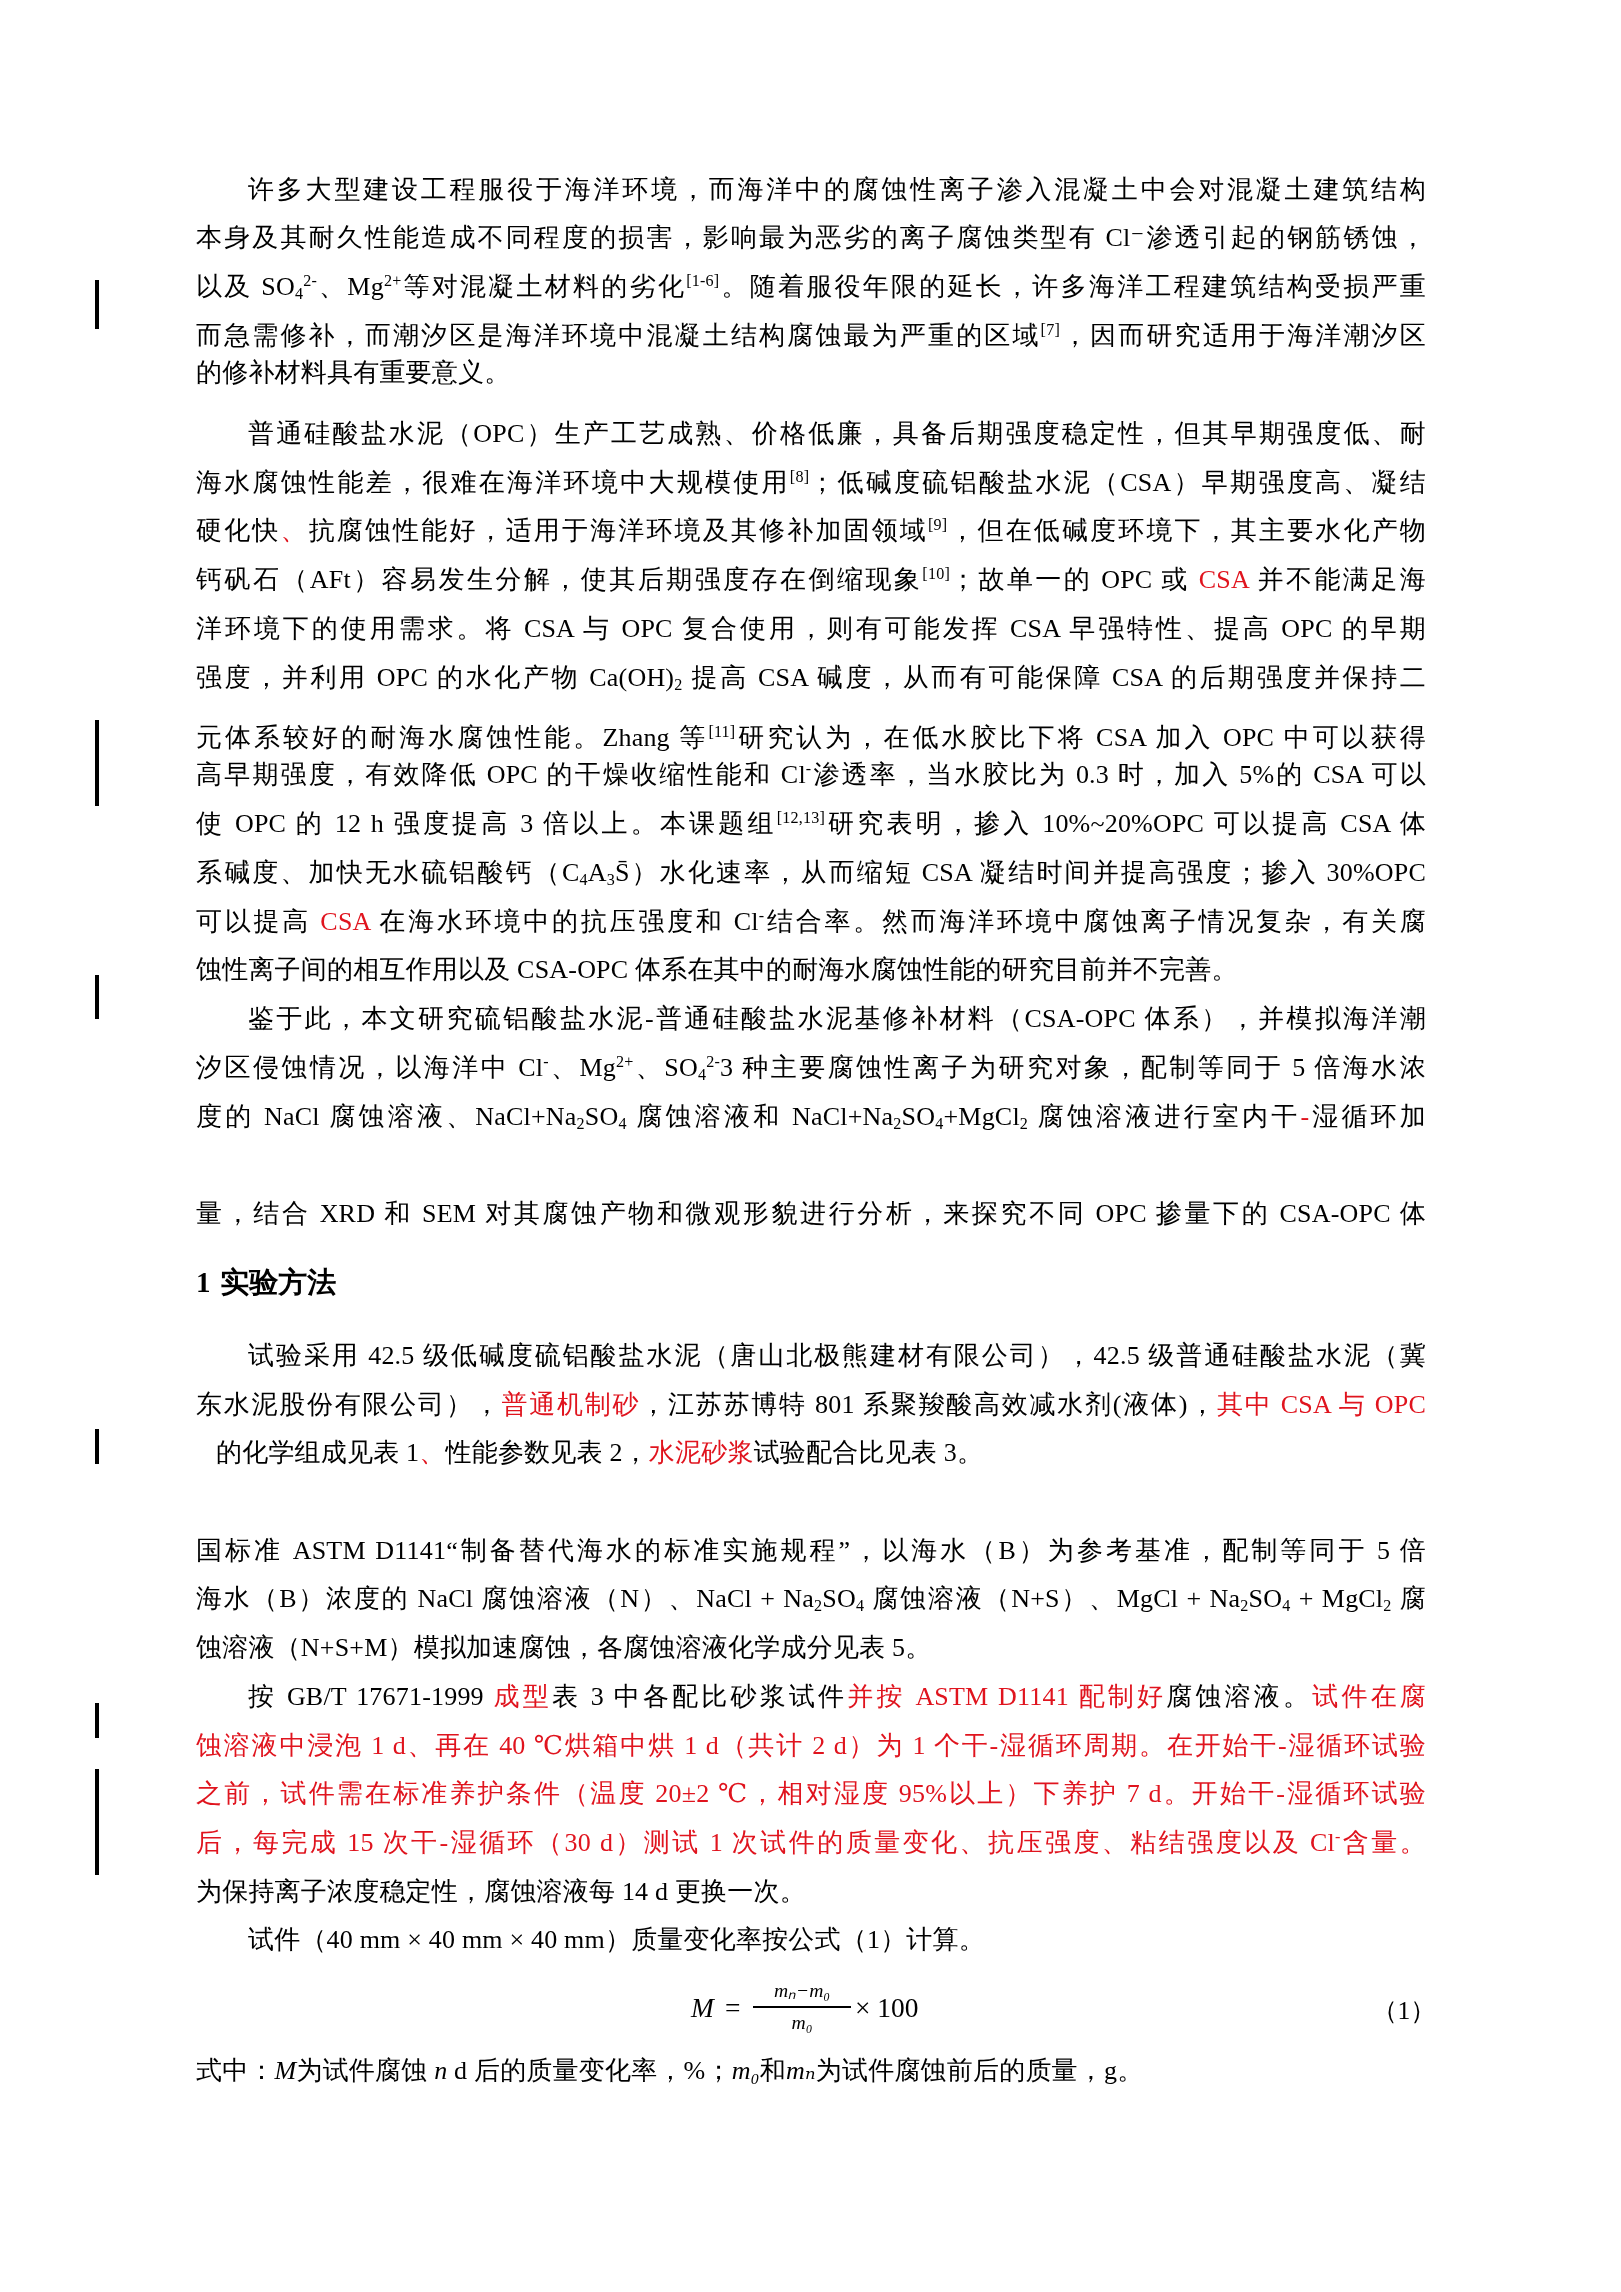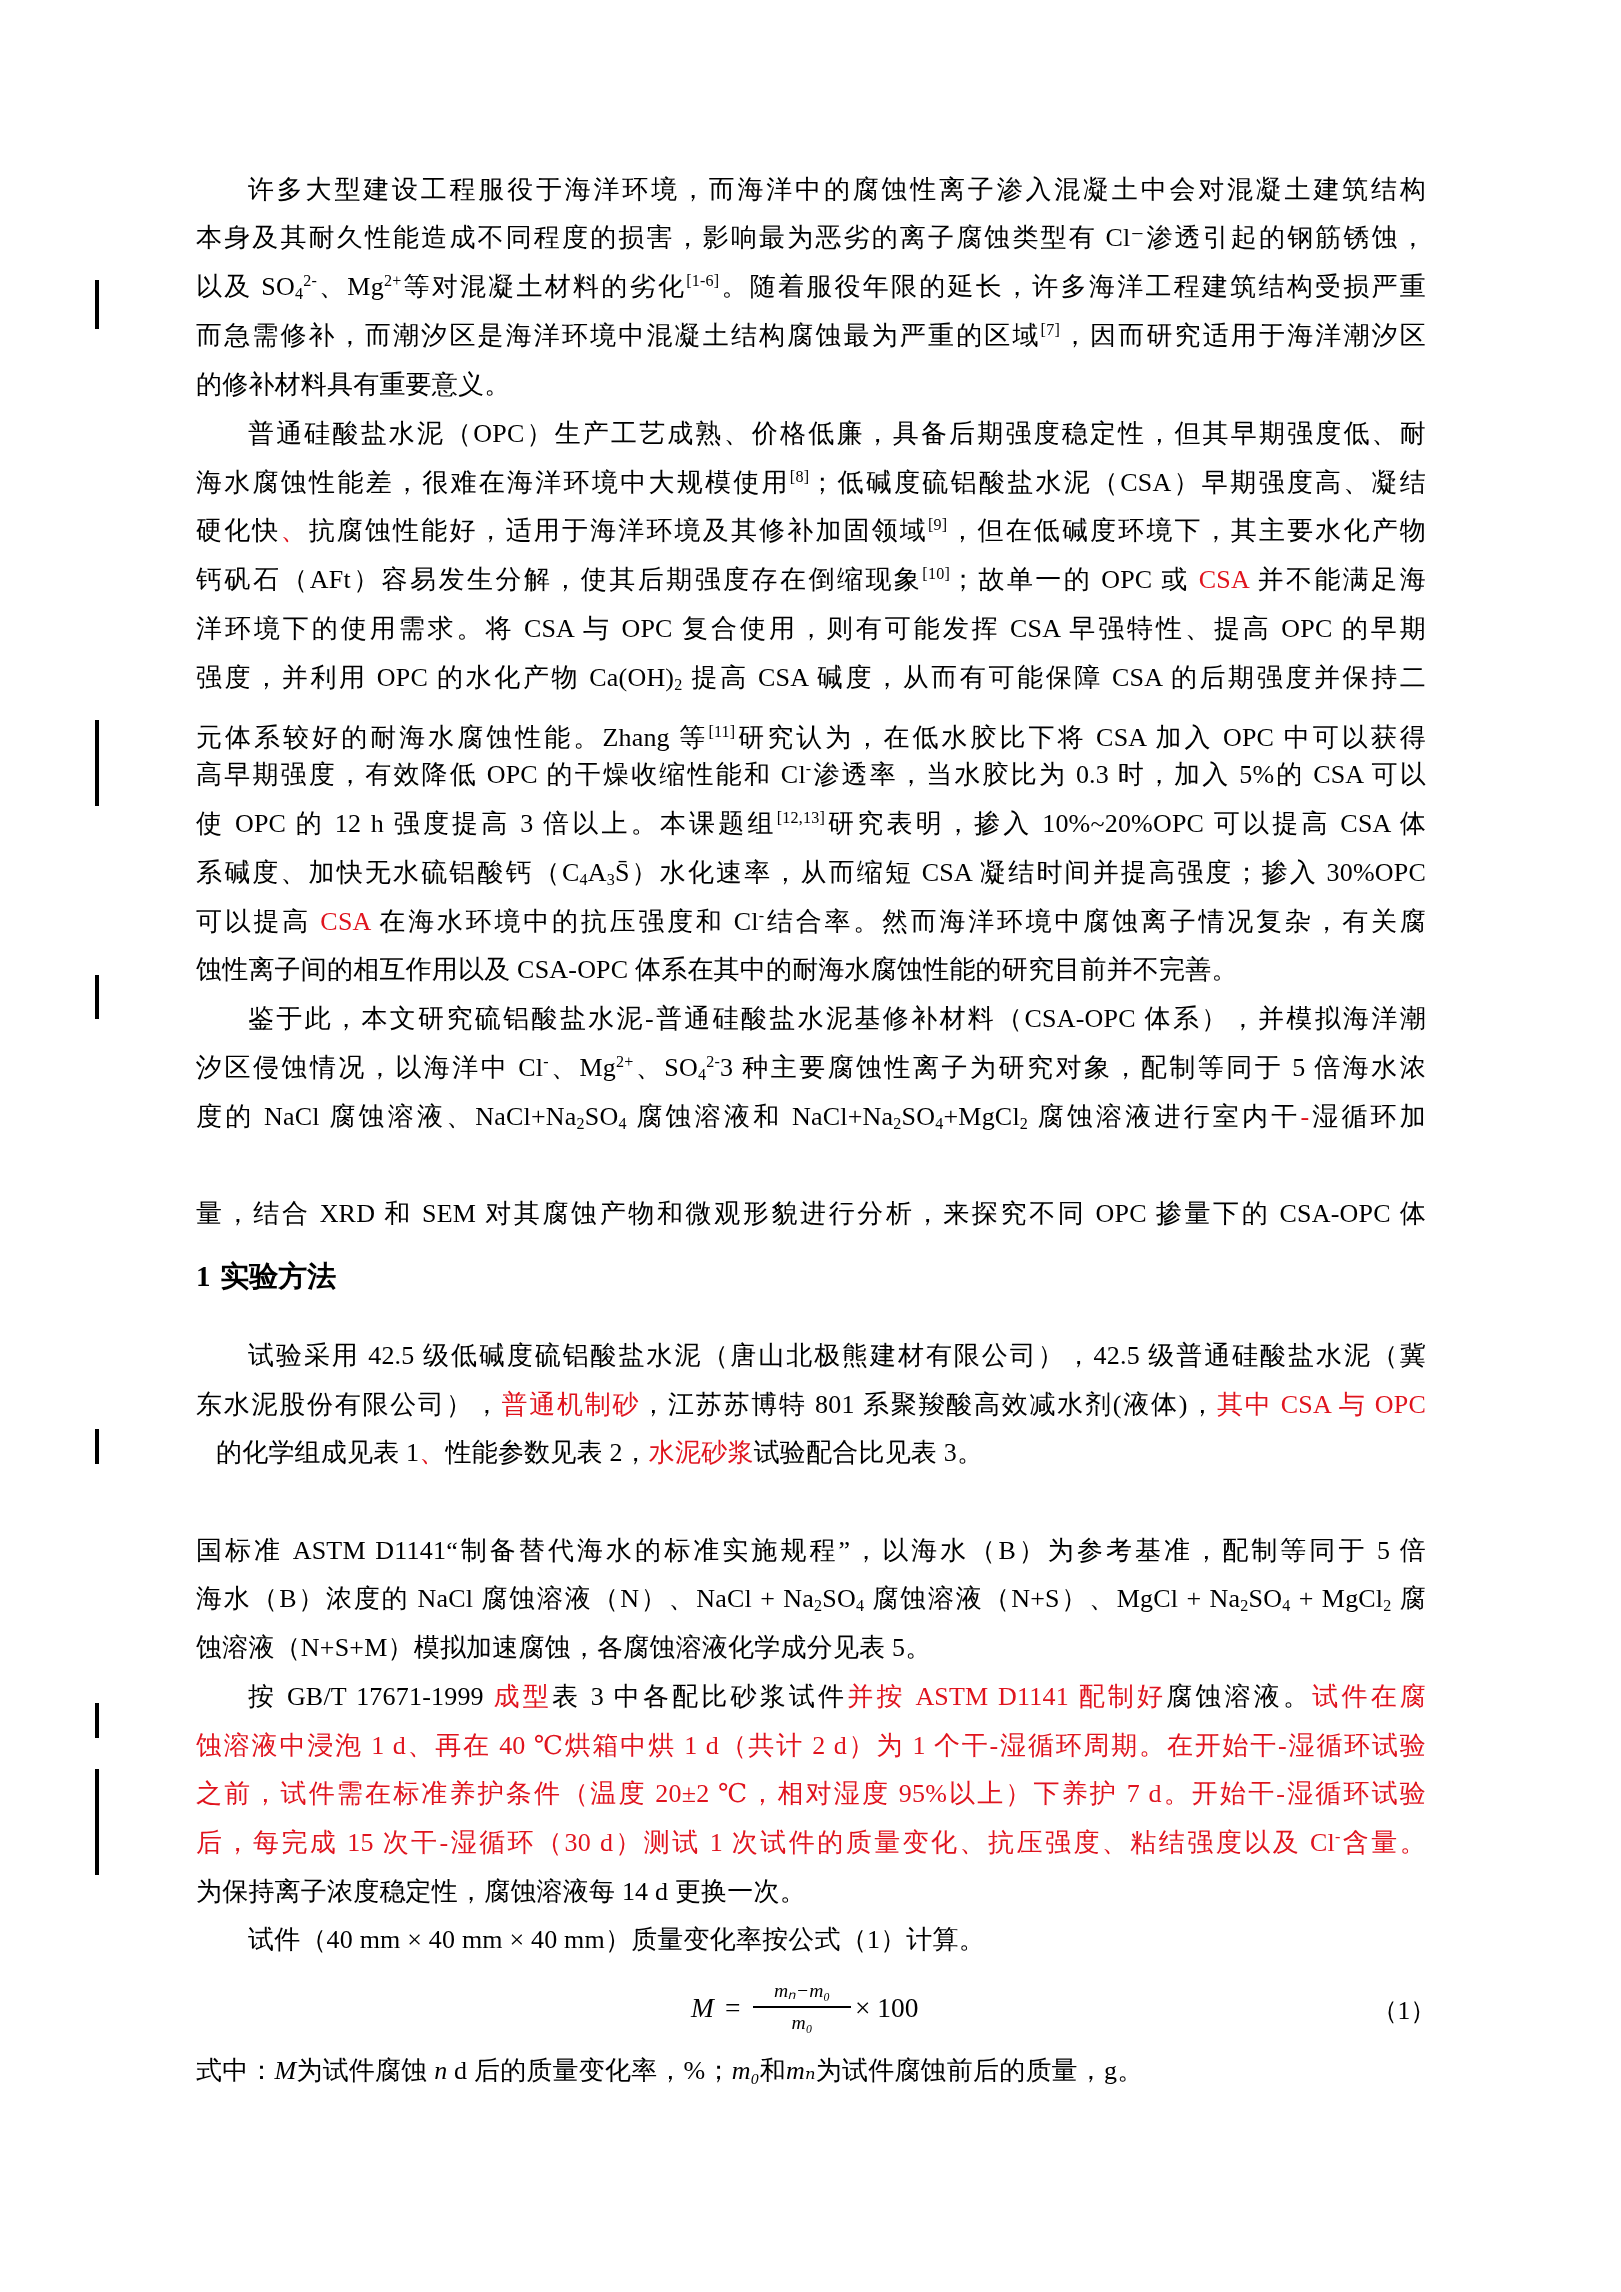--- a/index.html
+++ b/index.html
@@ -7,21 +7,21 @@
          font-family: "Liberation Serif", "DejaVu Serif", serif; color: #000; }
   .page { position: absolute; left: 0; top: 0; width: 1379px; height: 2293px; }
   .line { position: absolute; left: 196px; width: 1230px; font-size: 26px; line-height: 33px;
           white-space: nowrap; letter-spacing: 0.2px; }
   .line.indent { left: 248px; width: 1178px; }
   .justify { text-align: justify; text-align-last: justify; }
   .red { color: #e0141e; }
   sup { font-size: 0.62em; vertical-align: 0.55em; line-height: 0; }
   sub { font-size: 0.62em; vertical-align: -0.25em; line-height: 0; }
   .heading { position: absolute; left: 196px; top: 1254px; font-size: 29px; font-weight: bold;
-             line-height: 44px; font-family: "DejaVu Sans", "Liberation Sans", sans-serif; }
+             line-height: 56px; font-family: "DejaVu Sans", "Liberation Sans", sans-serif; }
   .heading .num { font-family: "Liberation Serif", serif; margin-right: 9.8px; }
   .change-bar { position: absolute; left: 95px; width: 3.9px; background: #000; }
   .formula { position: absolute; top: 1882px; left: 686px; height: 69px; font-size: 27.4px;
              font-family: "Liberation Serif", serif; }
   .formula .lhs { position: absolute; left: 4.9px; top: 14.7px; font-style: italic; }
   .formula .eq { position: absolute; left: 39px; top: 14.7px; }
   .formula .frac { position: absolute; left: 67px; top: 0; width: 98px; text-align: center; }
   .formula .num-part { font-size: 19.6px; font-style: italic; display: block; height: 25.5px; line-height: 25.5px; }
   .formula .bar { display: block; height: 2.9px; background: #000; margin: 2px 0; }
   .formula .den { font-size: 19.6px; font-style: italic; display: block; height: 25.5px; line-height: 25.5px; }
@@ -38,21 +38,21 @@
   <div class="change-bar" style="top:720px;height:86px;"></div>
   <div class="change-bar" style="top:975px;height:44px;"></div>
   <div class="change-bar" style="top:1429px;height:35px;"></div>
   <div class="change-bar" style="top:1703px;height:35px;"></div>
   <div class="change-bar" style="top:1769px;height:106px;"></div>
 
   <div class="line indent justify" style="top:173px;">许多大型建设工程服役于海洋环境，而海洋中的腐蚀性离子渗入混凝土中会对混凝土建筑结构</div>
   <div class="line justify" style="top:221px;">本身及其耐久性能造成不同程度的损害，影响最为恶劣的离子腐蚀类型有 Cl⁻渗透引起的钢筋锈蚀，</div>
   <div class="line justify" style="top:270px;"><span>以及 SO</span><sub>4</sub><sup>2-</sup><span>、Mg</span><sup>2+</sup><span>等对混凝土材料的劣化</span><sup>[1-6]</sup><span>。随着服役年限的延长，许多海洋工程建筑结构受损严重</span></div>
   <div class="line justify" style="top:319px;"><span>而急需修补，而潮汐区是海洋环境中混凝土结构腐蚀最为严重的区域</span><sup>[7]</sup><span>，因而研究适用于海洋潮汐区</span></div>
-  <div class="line" style="top:368px;">的修补材料具有重要意义。</div>
+  <div class="line" style="top:356px;">的修补材料具有重要意义。</div>
 
   <div class="line indent justify" style="top:417px;">普通硅酸盐水泥（OPC）生产工艺成熟、价格低廉，具备后期强度稳定性，但其早期强度低、耐</div>
   <div class="line justify" style="top:466px;"><span>海水腐蚀性能差，很难在海洋环境中大规模使用</span><sup>[8]</sup><span>；低碱度硫铝酸盐水泥（CSA）早期强度高、凝结</span></div>
   <div class="line justify" style="top:514px;"><span>硬化快</span><span class="red">、</span><span>抗腐蚀性能好，适用于海洋环境及其修补加固领域</span><sup>[9]</sup><span>，但在低碱度环境下，其主要水化产物</span></div>
   <div class="line justify" style="top:563px;"><span>钙矾石（AFt）容易发生分解，使其后期强度存在倒缩现象</span><sup>[10]</sup><span>；故单一的 OPC 或 </span><span class="red">CSA</span><span> 并不能满足海</span></div>
   <div class="line justify" style="top:612px;">洋环境下的使用需求。将 CSA 与 OPC 复合使用，则有可能发挥 CSA 早强特性、提高 OPC 的早期</div>
   <div class="line justify" style="top:661px;"><span>强度，并利用 OPC 的水化产物 Ca(OH)</span><sub>2</sub><span> 提高 CSA 碱度，从而有可能保障 CSA 的后期强度并保持二</span></div>
   <div class="line justify" style="top:721px;"><span>元体系较好的耐海水腐蚀性能。Zhang 等</span><sup>[11]</sup><span>研究认为，在低水胶比下将 CSA 加入 OPC 中可以获得</span></div>
   <div class="line justify" style="top:758px;"><span>高早期强度，有效降低 OPC 的干燥收缩性能和 Cl</span><sup>-</sup><span>渗透率，当水胶比为 0.3 时，加入 5%的 CSA 可以</span></div>
   <div class="line justify" style="top:807px;"><span>使 OPC 的 12 h 强度提高 3 倍以上。本课题组</span><sup>[12,13]</sup><span>研究表明，掺入 10%~20%OPC 可以提高 CSA 体</span></div>

